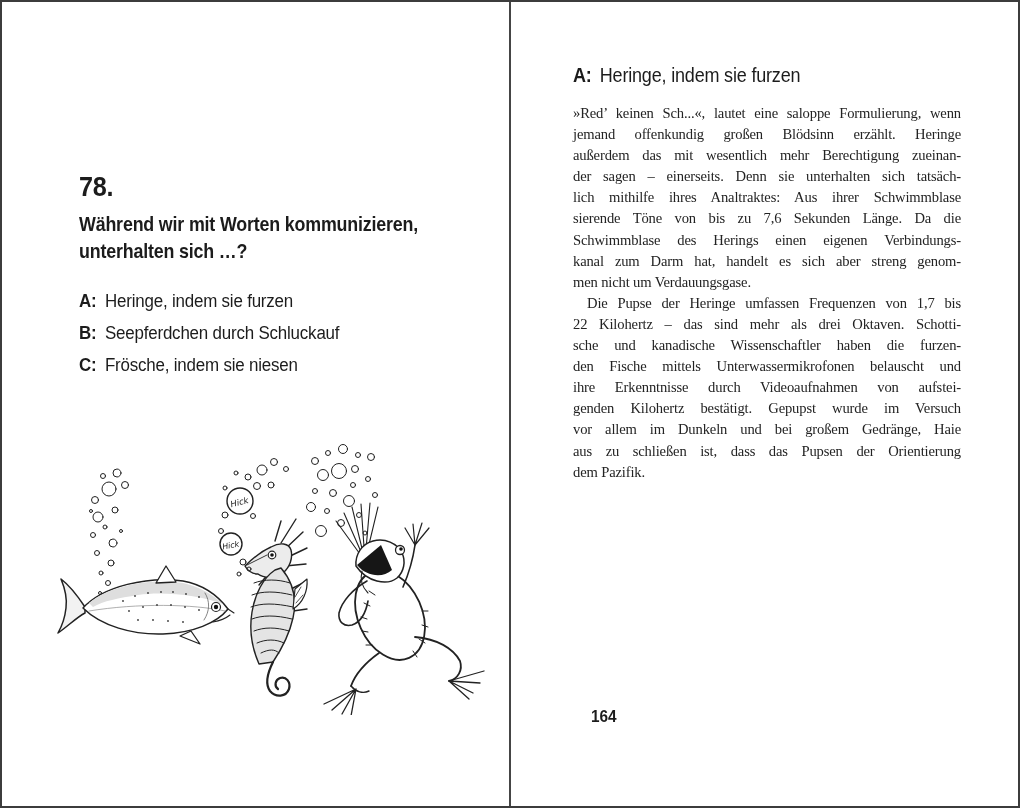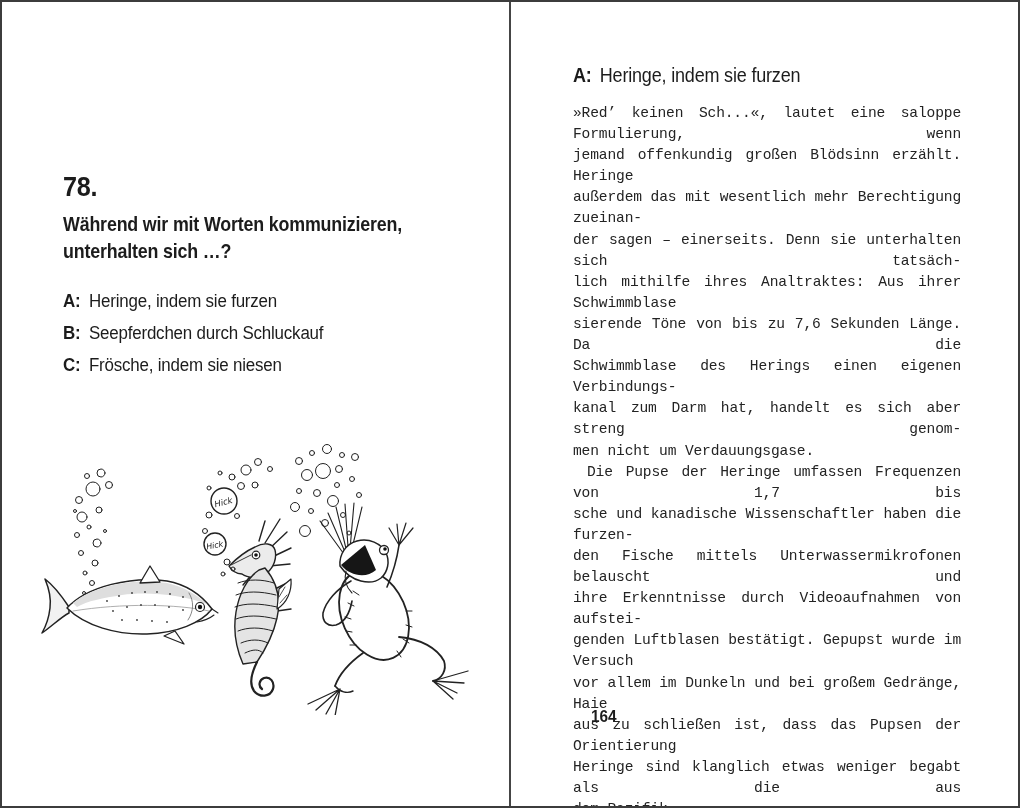--- a/index.html
+++ b/index.html
@@ -11,21 +11,21 @@
     box-sizing:border-box;
     overflow:hidden;
     font-family:"Liberation Sans", sans-serif;
     color:#1c1c1c;
   }
   .gutter{
     position:absolute;left:507px;top:0;bottom:0;width:2px;
     background:#454545;
   }
   .page{position:absolute;top:0;bottom:0;padding-left:32px;}
-  .page-left{left:0;width:484px;}
+  .page-left{left:16px;width:484px;}
   .page-right{left:509px;width:507px;}
 
   
   .q-number{
     position:absolute;left:61px;top:170px;
     font-size:28px;font-weight:700;line-height:30px;
     transform:scaleX(0.9);transform-origin:0 0;
     letter-spacing:-0.3px;
   }
   .q-title{
@@ -59,21 +59,21 @@
   }
   .answer-header .ans-letter{font-weight:700;margin-right:9px;}
 
   .answer-body{
     position:absolute;left:62px;top:101px;width:388px;
     font-family:"Liberation Serif", serif;
     font-size:14.6px;line-height:21.1px;
     color:#232323;
     letter-spacing:-0.15px;
   }
-  .bline{text-align:justify;text-align-last:justify;white-space:nowrap0;font-family:Liberation Mono, monospace;}
+  .bline{text-align:justify;text-align-last:justify;white-space:nowrap0;}
   .bline.last{text-align-last:left;}
   .bline.indent{text-indent:14px;}
 
   .page-number{
     position:absolute;left:80px;top:705px;
     font-size:16.5px;font-weight:700;
     transform:scaleX(0.93);transform-origin:0 0;
   }
 </style>
 </head>
@@ -306,25 +306,25 @@
         <div class="bline">»Red’ keinen Sch...«, lautet eine saloppe Formulierung, wenn</div>
         <div class="bline">jemand offenkundig großen Blödsinn erzählt. Heringe</div>
         <div class="bline">außerdem das mit wesentlich mehr Berechtigung zueinan-</div>
         <div class="bline">der sagen – einerseits. Denn sie unterhalten sich tatsäch-</div>
         <div class="bline">lich mithilfe ihres Analtraktes: Aus ihrer Schwimmblase</div>
         <div class="bline">sierende Töne von bis zu 7,6 Sekunden Länge. Da die</div>
         <div class="bline">Schwimmblase des Herings einen eigenen Verbindungs-</div>
         <div class="bline">kanal zum Darm hat, handelt es sich aber streng genom-</div>
         <div class="bline last">men nicht um Verdauungsgase.</div>
         <div class="bline indent">Die Pupse der Heringe umfassen Frequenzen von 1,7 bis</div>
+        <div class="bline">22 Kilohertz – das sind mehr als drei Oktaven. Schotti-</div>
         <div class="bline">sche und kanadische Wissenschaftler haben die furzen-</div>
         <div class="bline">den Fische mittels Unterwassermikrofonen belauscht und</div>
         <div class="bline">ihre Erkenntnisse durch Videoaufnahmen von aufstei-</div>
-        <div class="bline">genden Luftblasen bestätigt. Gepupst wurde im Versuch</div>
+        <div class="bline">genden Kilohertz bestätigt. Gepupst wurde im Versuch</div>
         <div class="bline">vor allem im Dunkeln und bei großem Gedränge, Haie</div>
         <div class="bline">aus zu schließen ist, dass das Pupsen der Orientierung</div>
-        <div class="bline">Heringe sind klanglich etwas weniger begabt als die aus</div>
         <div class="bline last">dem Pazifik.</div>
       </div>
 
     <div class="page-number">164</div>
   </div>
 </div>
 
 </body></html>

